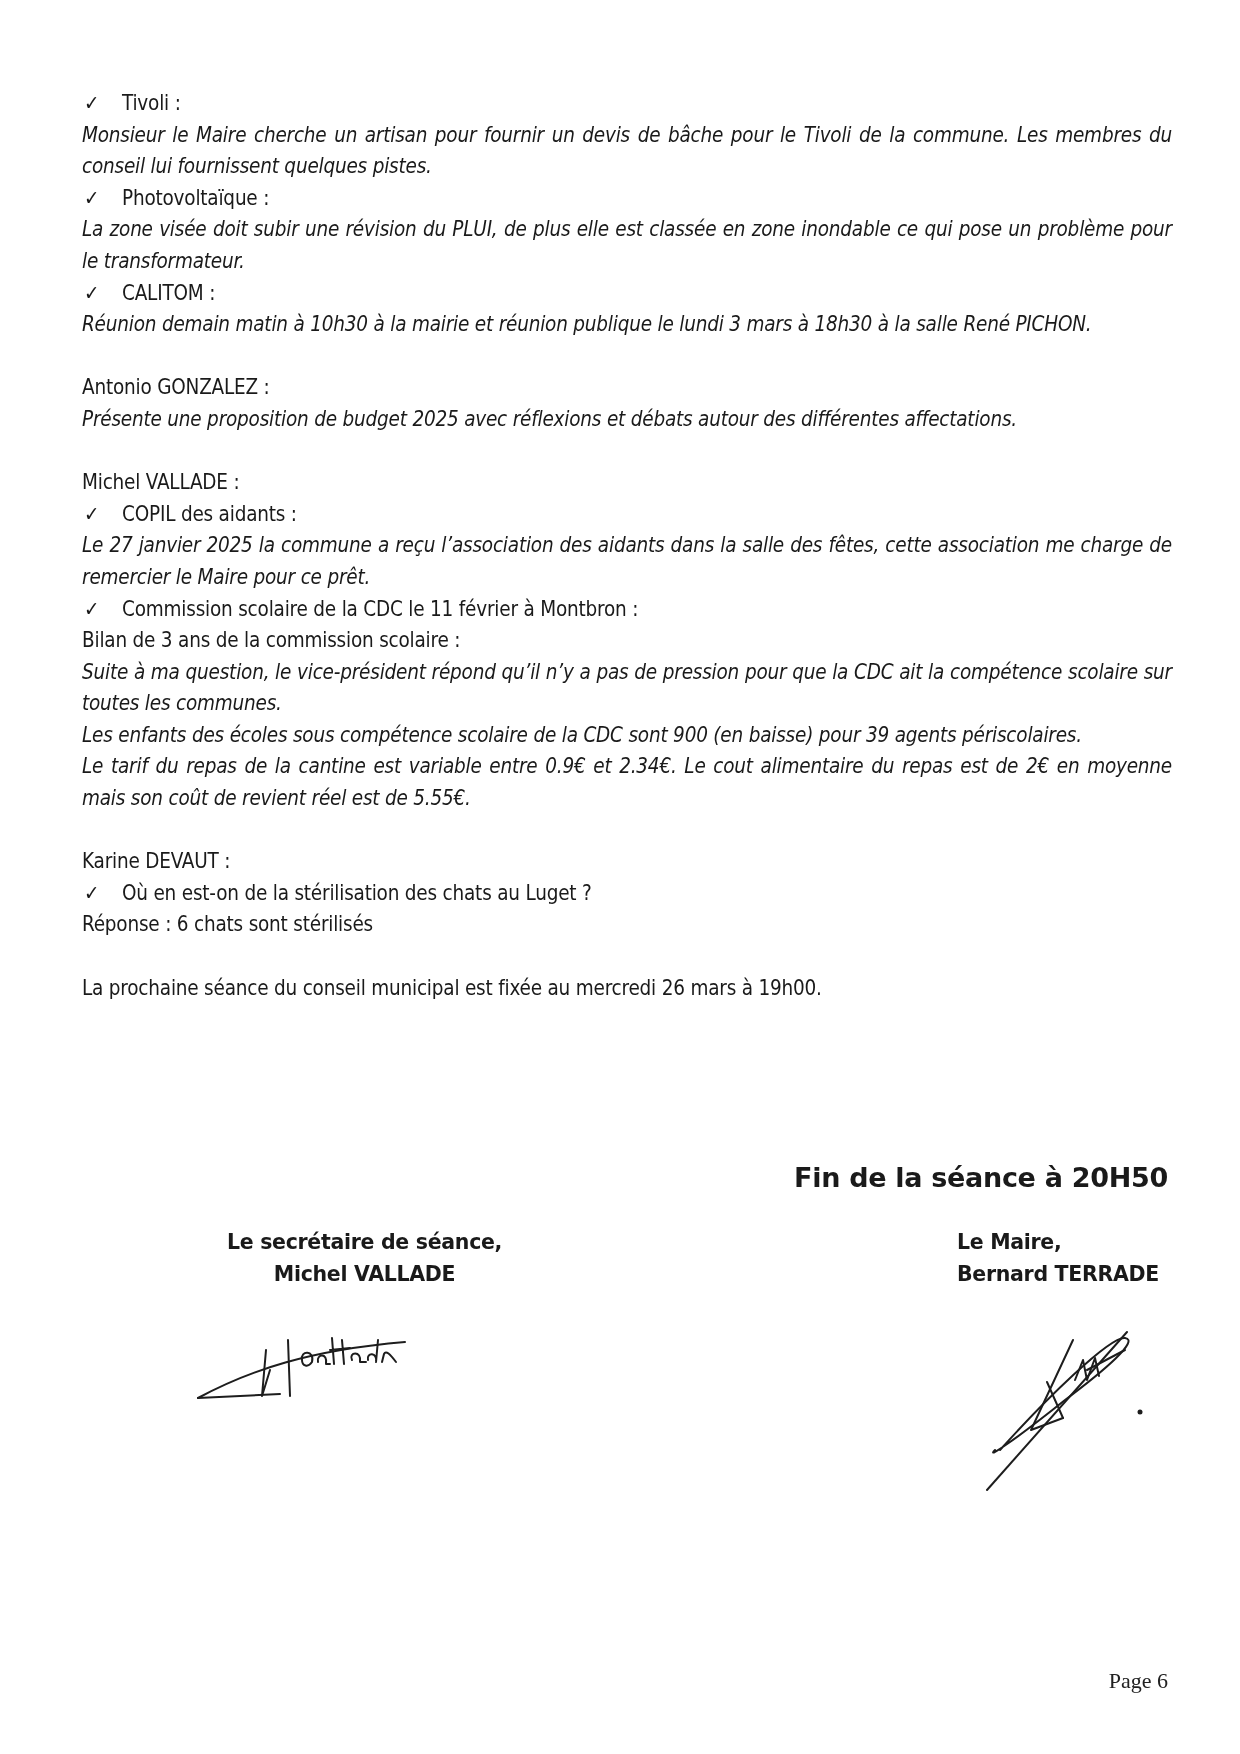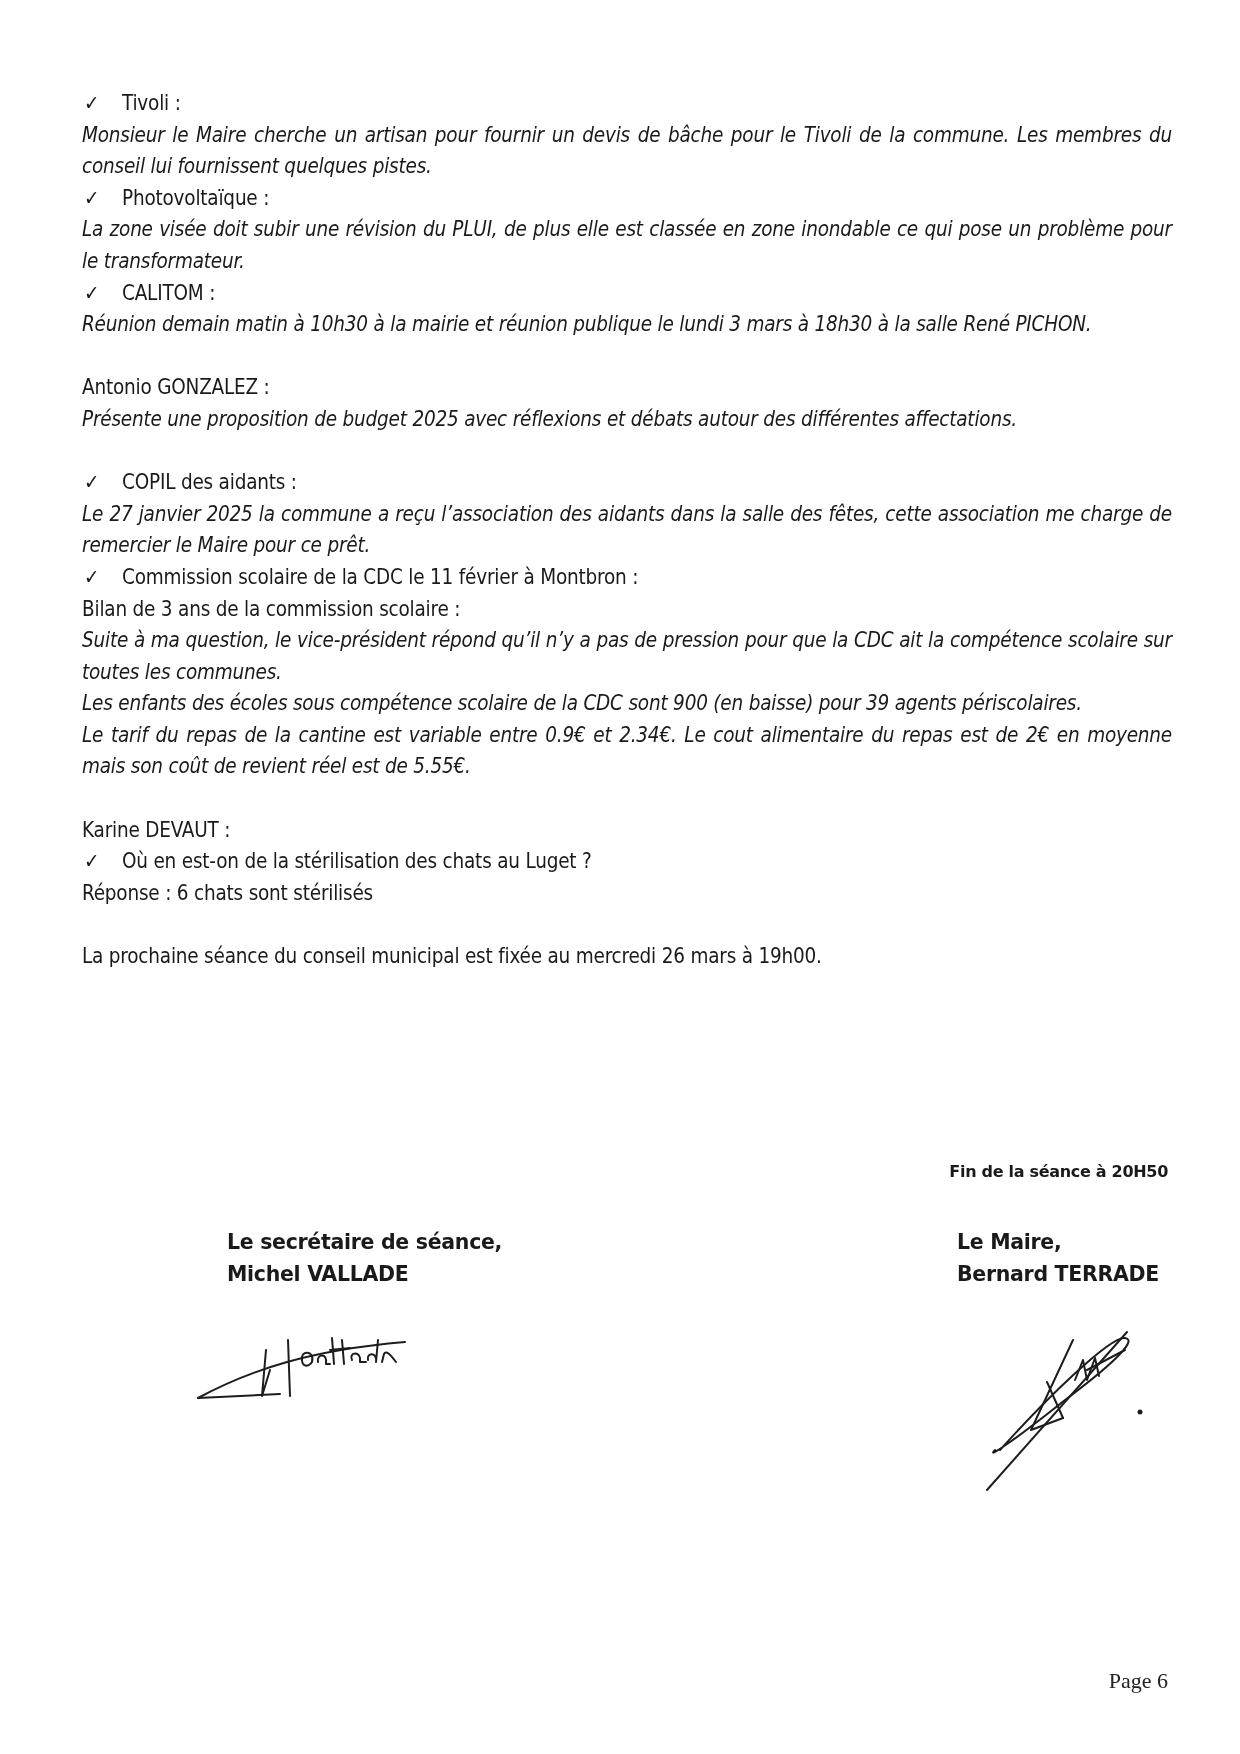--- a/index.html
+++ b/index.html
@@ -13,25 +13,25 @@
     position: absolute; left: 82px; top: 88px; width: 1090px;
     font-family: "DejaVu Sans Condensed", "DejaVu Sans", sans-serif;
     font-size: 20.5px; line-height: 31.6px; letter-spacing: -0.2px;
   }
   .line { white-space: nowrap; }
   .para { white-space: normal; text-align: justify; font-style: italic; }
   .check { display: inline-block; width: 38px; padding-left: 2px; }
   .gap { height: 31.6px; }
   .fin {
     position: absolute; right: 80px; top: 1162px;
-    font-weight: bold; font-size: 16px; font-family: "DejaVu Sans", sans-serif; letter-spacing: -0.3px;
+    font-weight: bold; font-size: 27px; font-family: "DejaVu Sans", sans-serif; letter-spacing: -0.3px;
   }
   .sig-left {
     position: absolute; left: 227px; top: 1226px;
-    font-weight: bold; font-size: 20.5px; line-height: 32px; letter-spacing: -0.3px;
+    font-weight: bold; font-size: 20.5px; line-height: 32px; letter-spacing: -0.3px; text-align: center;
   }
   .sig-right {
     position: absolute; left: 957px; top: 1226px;
     font-weight: bold; font-size: 20.5px; line-height: 32px; letter-spacing: -0.3px;
   }
   .signature-svg { position: absolute; }
   .page-number {
     position: absolute; right: 80px; top: 1668px;
     font-family: "Liberation Serif", serif; font-size: 22px; color: #222;
   }
@@ -44,20 +44,21 @@
       <div class="line"><span class="check">✓</span><span>Tivoli :</span></div>
       <div class="para">Monsieur le Maire cherche un artisan pour fournir un devis de bâche pour le Tivoli de la commune. Les membres du conseil lui fournissent quelques pistes.</div>
       <div class="line"><span class="check">✓</span><span>Photovoltaïque :</span></div>
       <div class="para">La zone visée doit subir une révision du PLUI, de plus elle est classée en zone inondable ce qui pose un problème pour le transformateur.</div>
       <div class="line"><span class="check">✓</span><span>CALITOM :</span></div>
       <div class="para">Réunion demain matin à 10h30 à la mairie et réunion publique le lundi 3 mars à 18h30 à la salle René PICHON.</div>
       <div class="gap"></div>
       <div class="line">Antonio GONZALEZ :</div>
       <div class="para">Présente une proposition de budget 2025 avec réflexions et débats autour des différentes affectations.</div>
       <div class="gap"></div>
+      <div class="line">Michel VALLADE :</div>
       <div class="line"><span class="check">✓</span><span>COPIL des aidants :</span></div>
       <div class="para">Le 27 janvier 2025 la commune a reçu l’association des aidants dans la salle des fêtes, cette association me charge de remercier le Maire pour ce prêt.</div>
       <div class="line"><span class="check">✓</span><span>Commission scolaire de la CDC le 11 février à Montbron :</span></div>
       <div class="line">Bilan de 3 ans de la commission scolaire :</div>
       <div class="para">Suite à ma question, le vice-président répond qu’il n’y a pas de pression pour que la CDC ait la compétence scolaire sur toutes les communes.</div>
       <div class="para">Les enfants des écoles sous compétence scolaire de la CDC sont 900 (en baisse) pour 39 agents périscolaires.</div>
       <div class="para">Le tarif du repas de la cantine est variable entre 0.9€ et 2.34€. Le cout alimentaire du repas est de 2€ en moyenne mais son coût de revient réel est de 5.55€.</div>
       <div class="gap"></div>
       <div class="line">Karine DEVAUT :</div>
       <div class="line"><span class="check">✓</span><span>Où en est-on de la stérilisation des chats au Luget ?</span></div>

